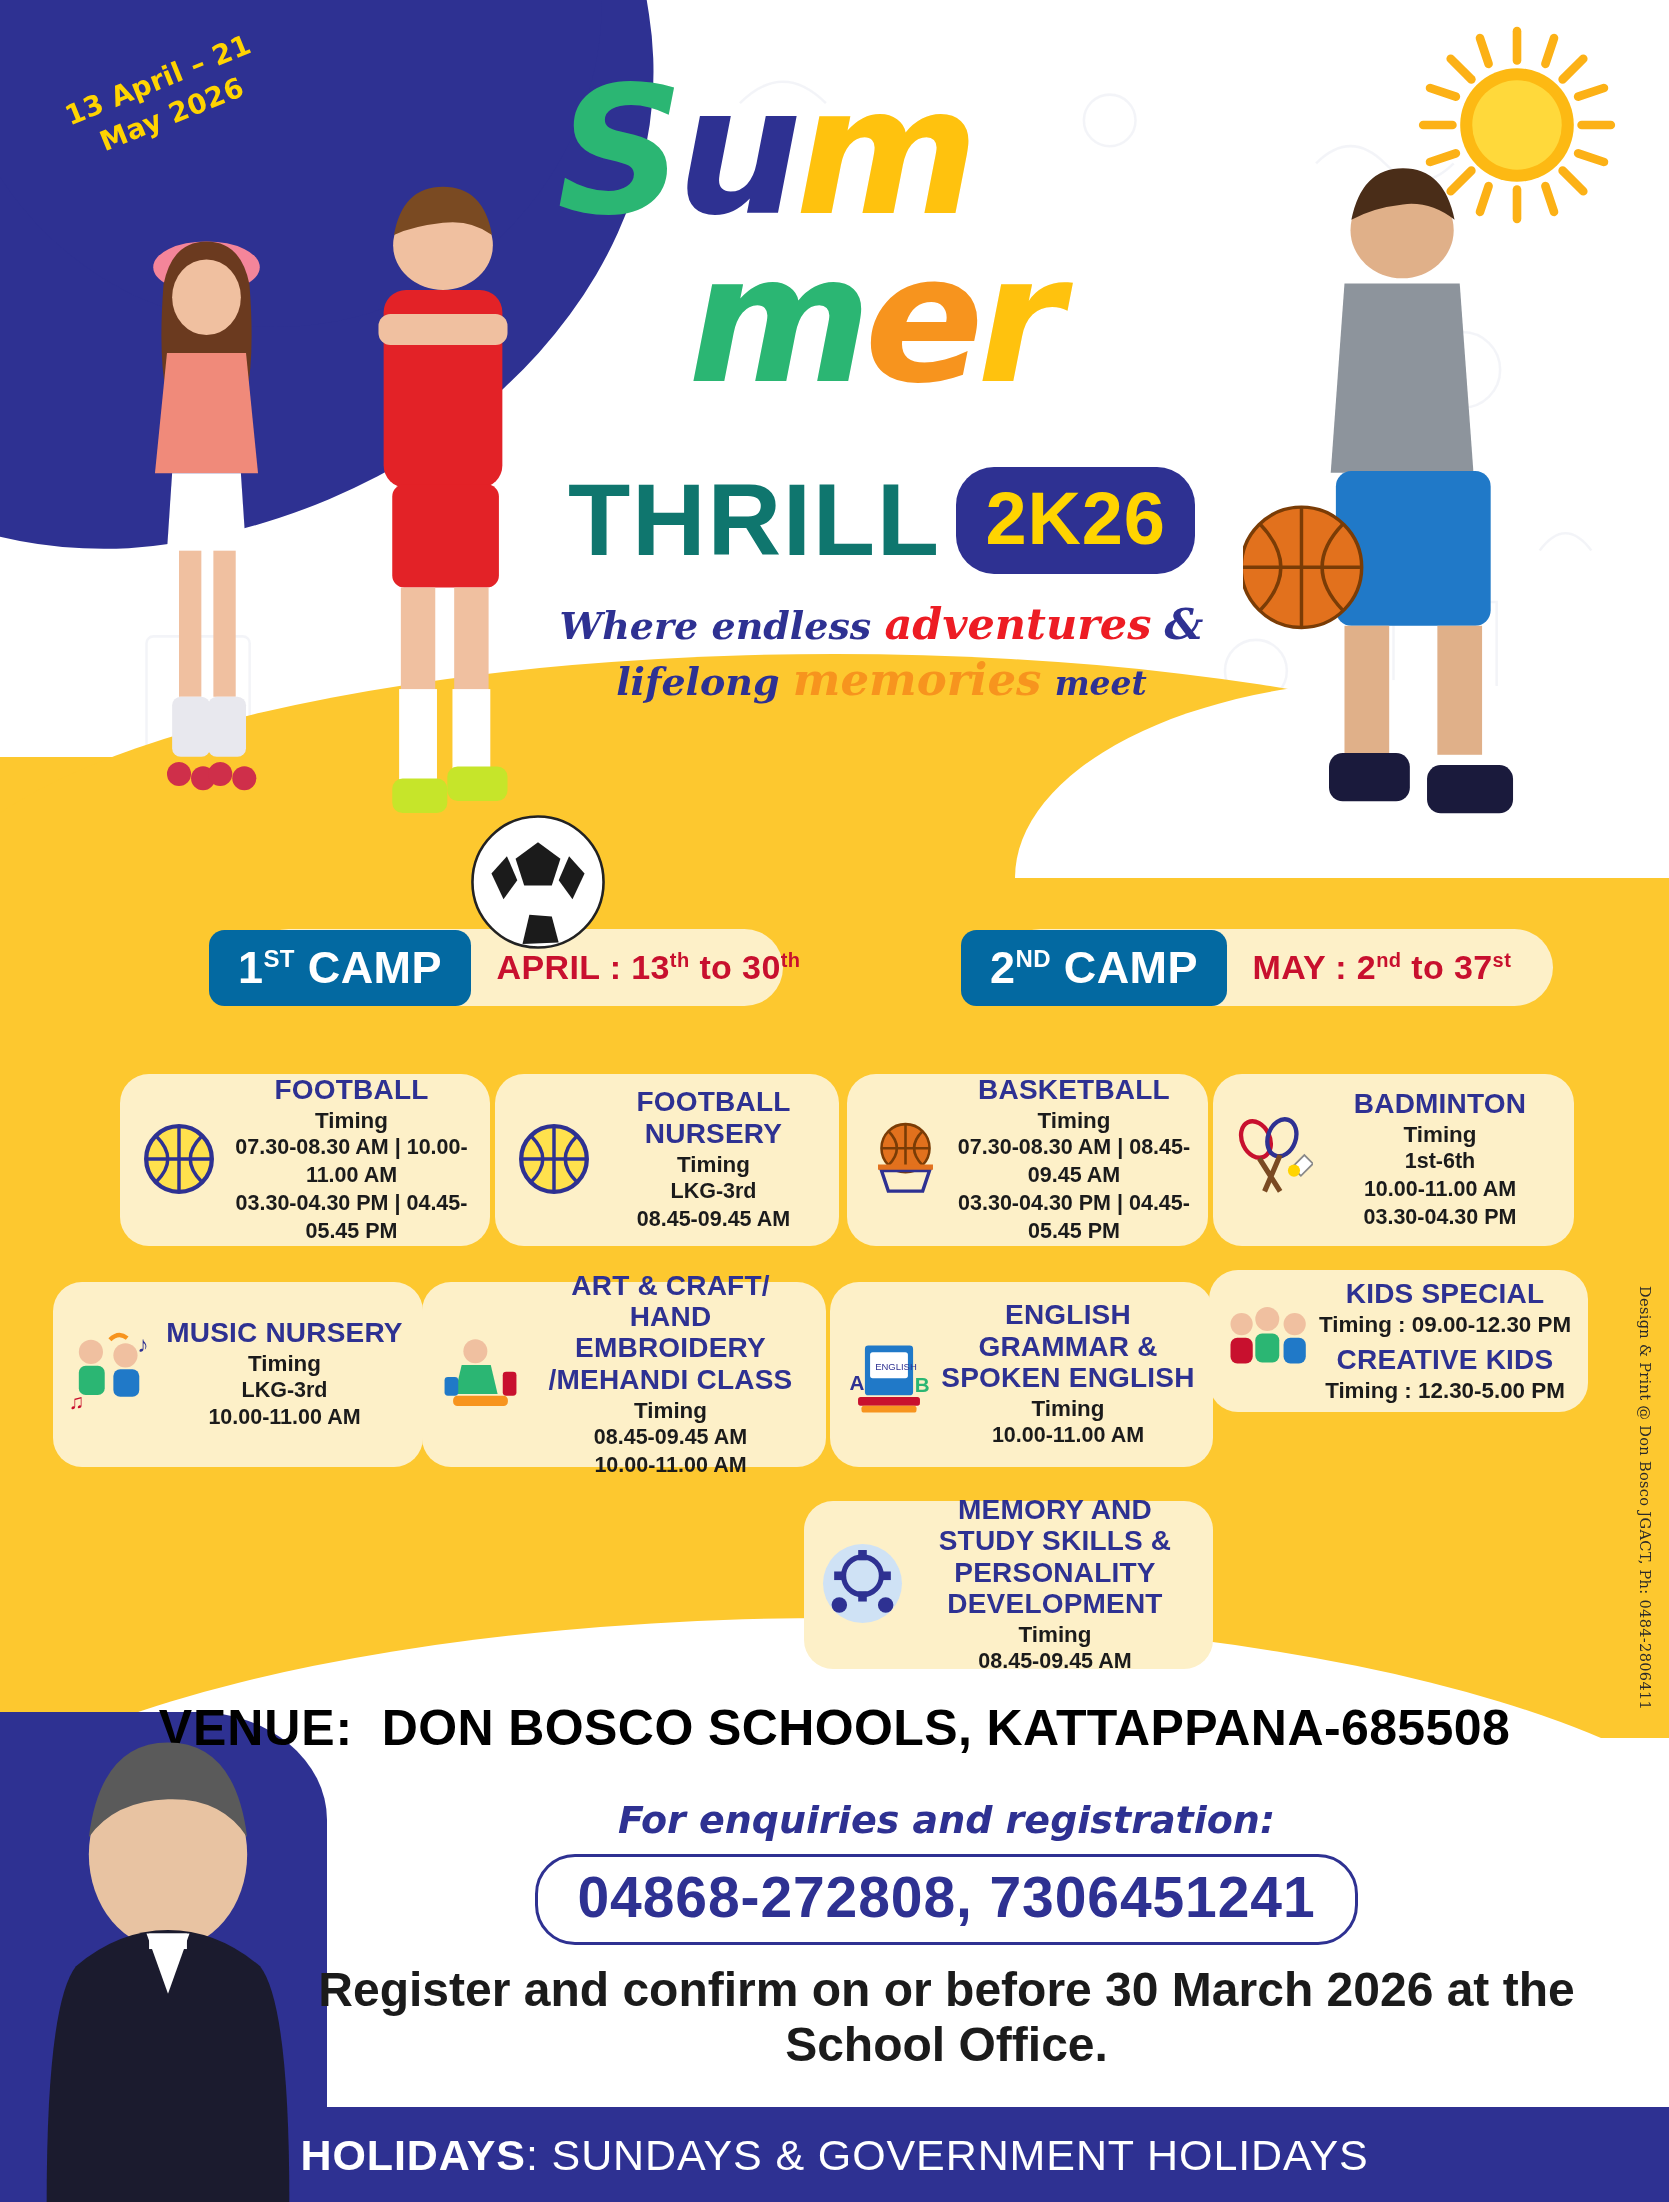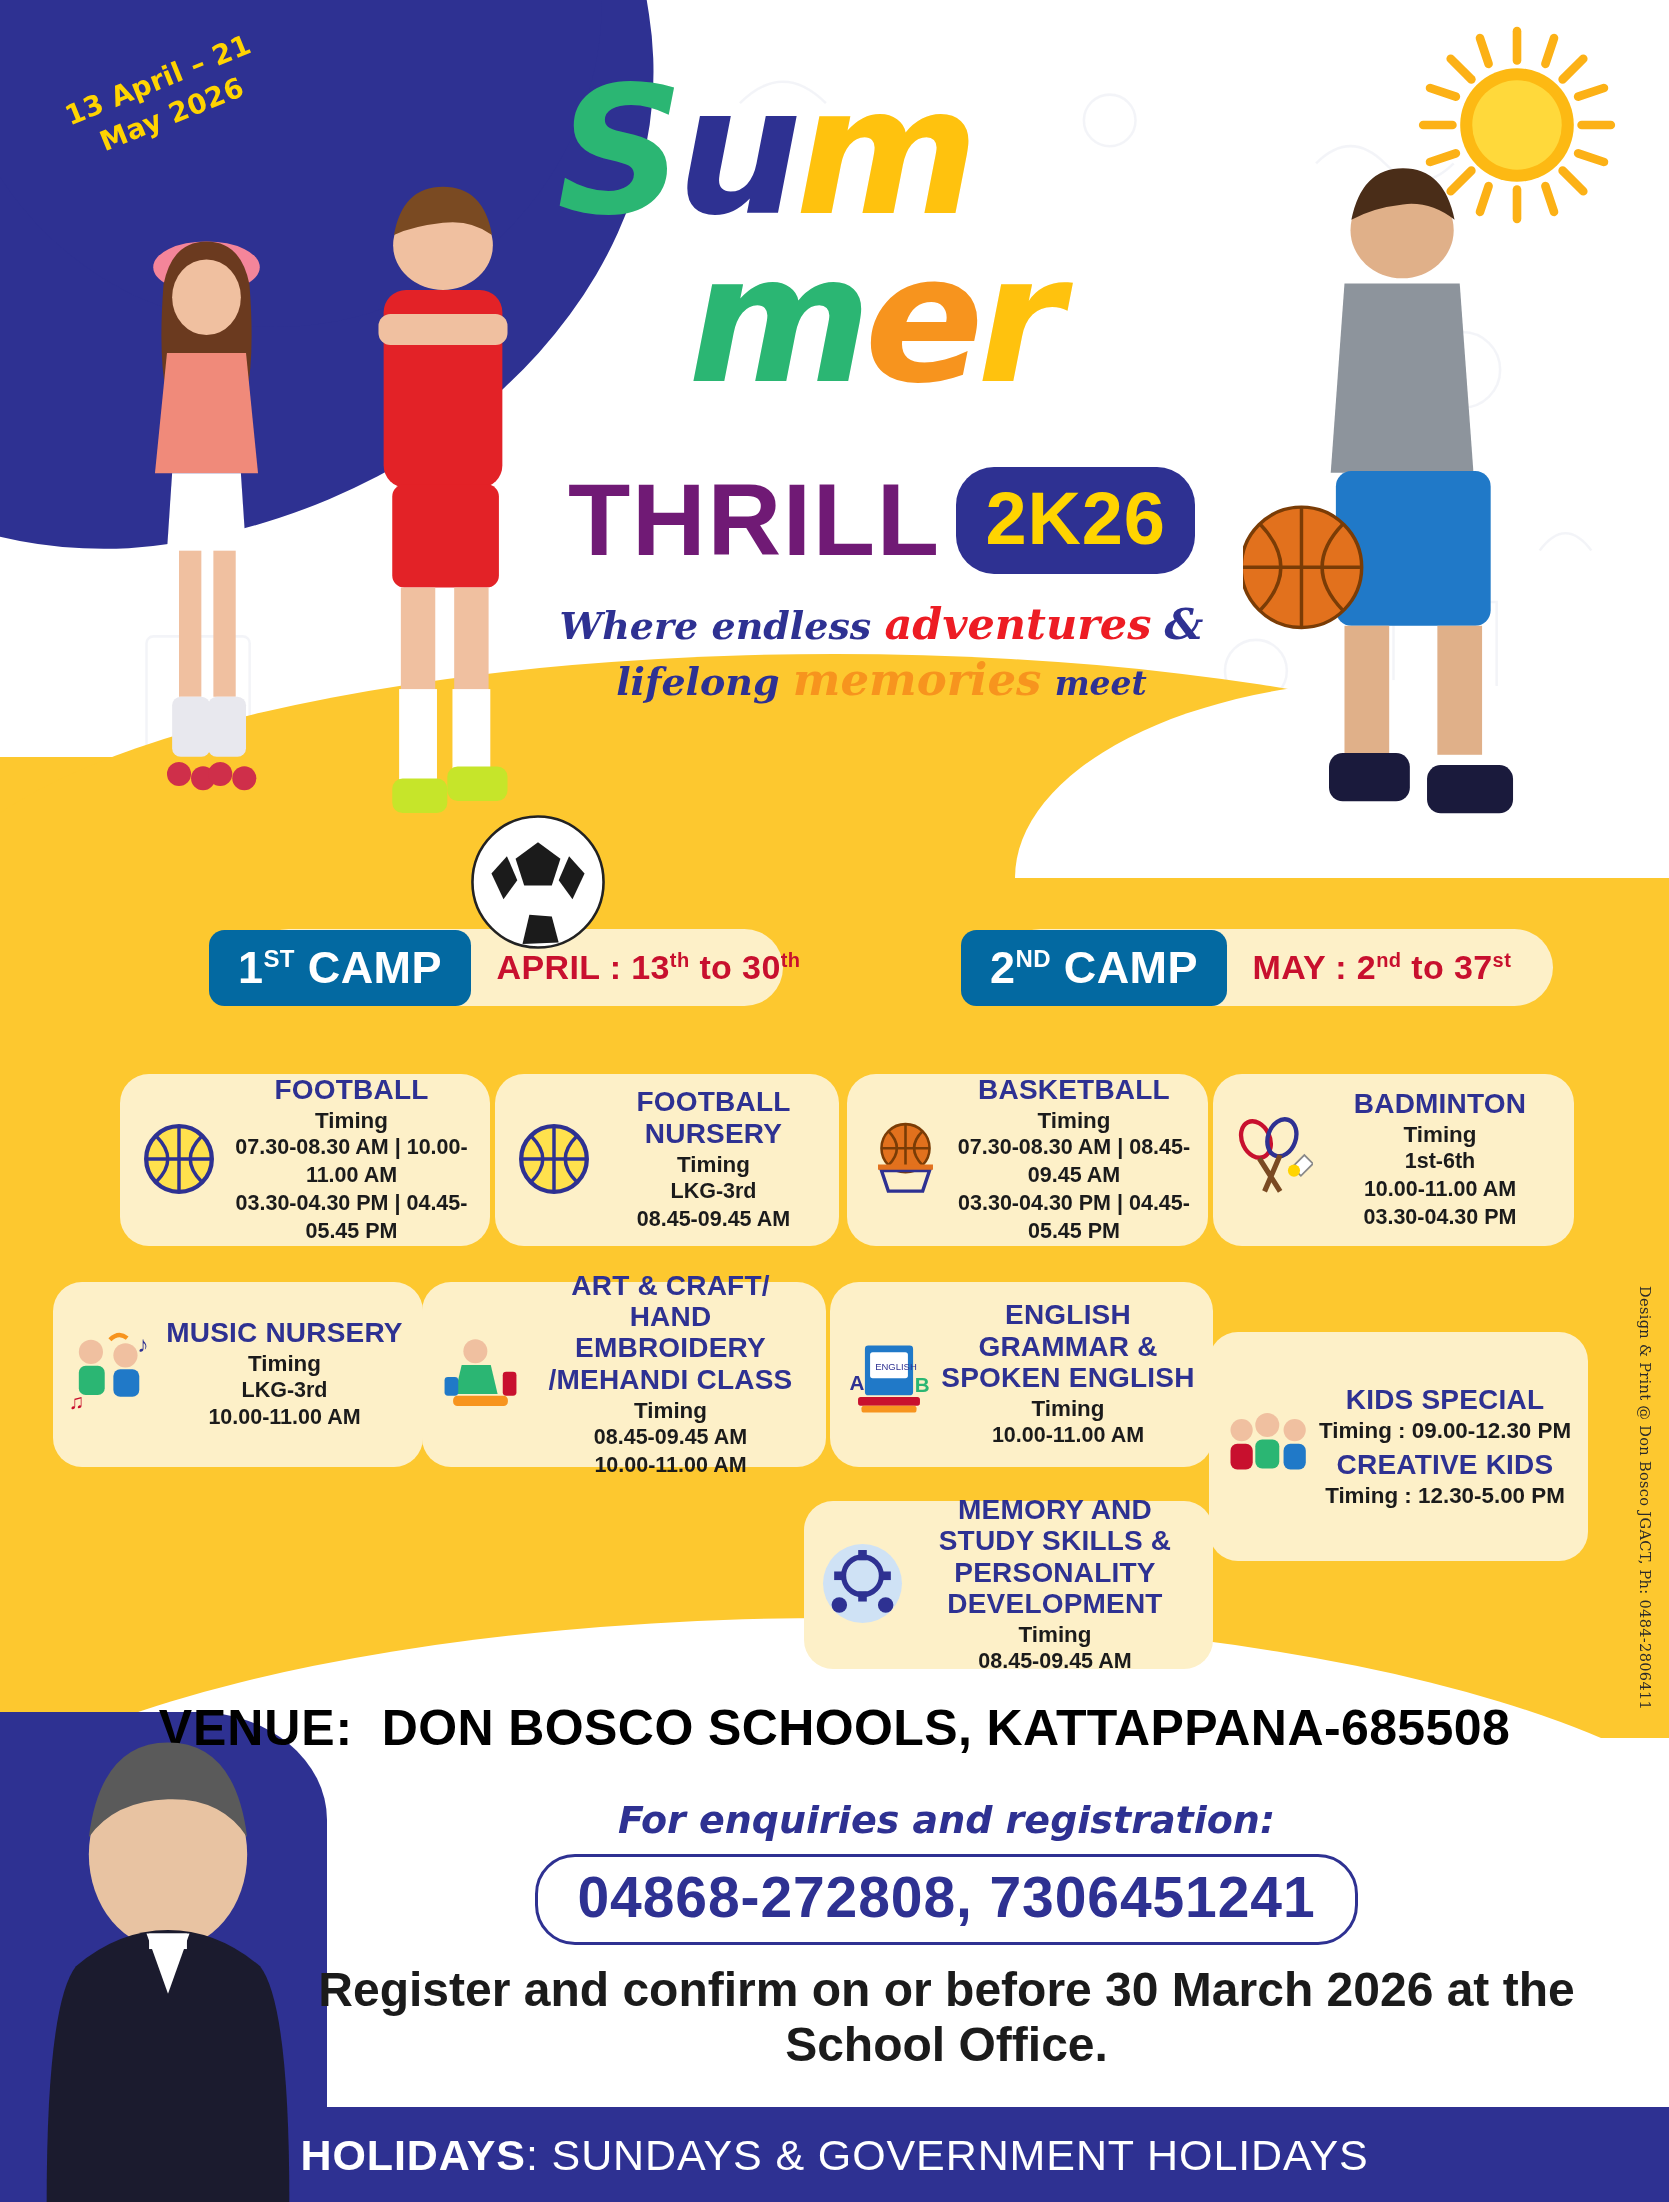--- a/index.html
+++ b/index.html
@@ -88,21 +88,21 @@
   .thrill-row {
     position: relative;
     display: flex; align-items: center; justify-content: center;
     gap: 15.5px;
     margin-top: -6.9px;
   }
   .thrill {
     font-family: "Liberation Sans", sans-serif;
     font-weight: 700;
     font-size: 102px;
-    color: #701a75;
+    color: #0f766e;
     letter-spacing: 1.7px;
   }
   .k26 {
     background: #2e3192;
     color: #ffd400;
     font-weight: 700;
     font-size: 74px;
     border-radius: 38px;
     padding: 8.6px 29px 13.8px;
     letter-spacing: 0.9px;
@@ -575,21 +575,21 @@
         <text x="80" y="72" font-size="24" fill="#2bb673" font-weight="bold">B</text>
       </svg>
     </div>
     <div class="body">
       <h3>ENGLISH GRAMMAR &amp; SPOKEN ENGLISH</h3>
       <div class="tlabel">Timing</div>
       <div class="tval">10.00-11.00 AM</div>
     </div>
   </div>
 
-  <div class="card" style="left:1209px; top:1332px; width:379px; height:229px;">
+  <div class="card" style="left:1209px; top:1270px; width:379px; height:142px;">
     <div class="ic">
       <svg width="96" height="89" viewBox="0 0 112 104">
         <circle cx="24" cy="34" r="13" fill="#f0c0a0"></circle>
           <rect x="11" y="50" width="26" height="30" rx="8" fill="#c8102e"></rect>
         <circle cx="54" cy="28" r="14" fill="#f0c0a0"></circle>
           <rect x="40" y="45" width="28" height="34" rx="8" fill="#2bb673"></rect>
         <circle cx="86" cy="34" r="13" fill="#f0c0a0"></circle>
           <rect x="73" y="50" width="26" height="30" rx="8" fill="#2079c8"></rect>
       </svg>
     </div>

